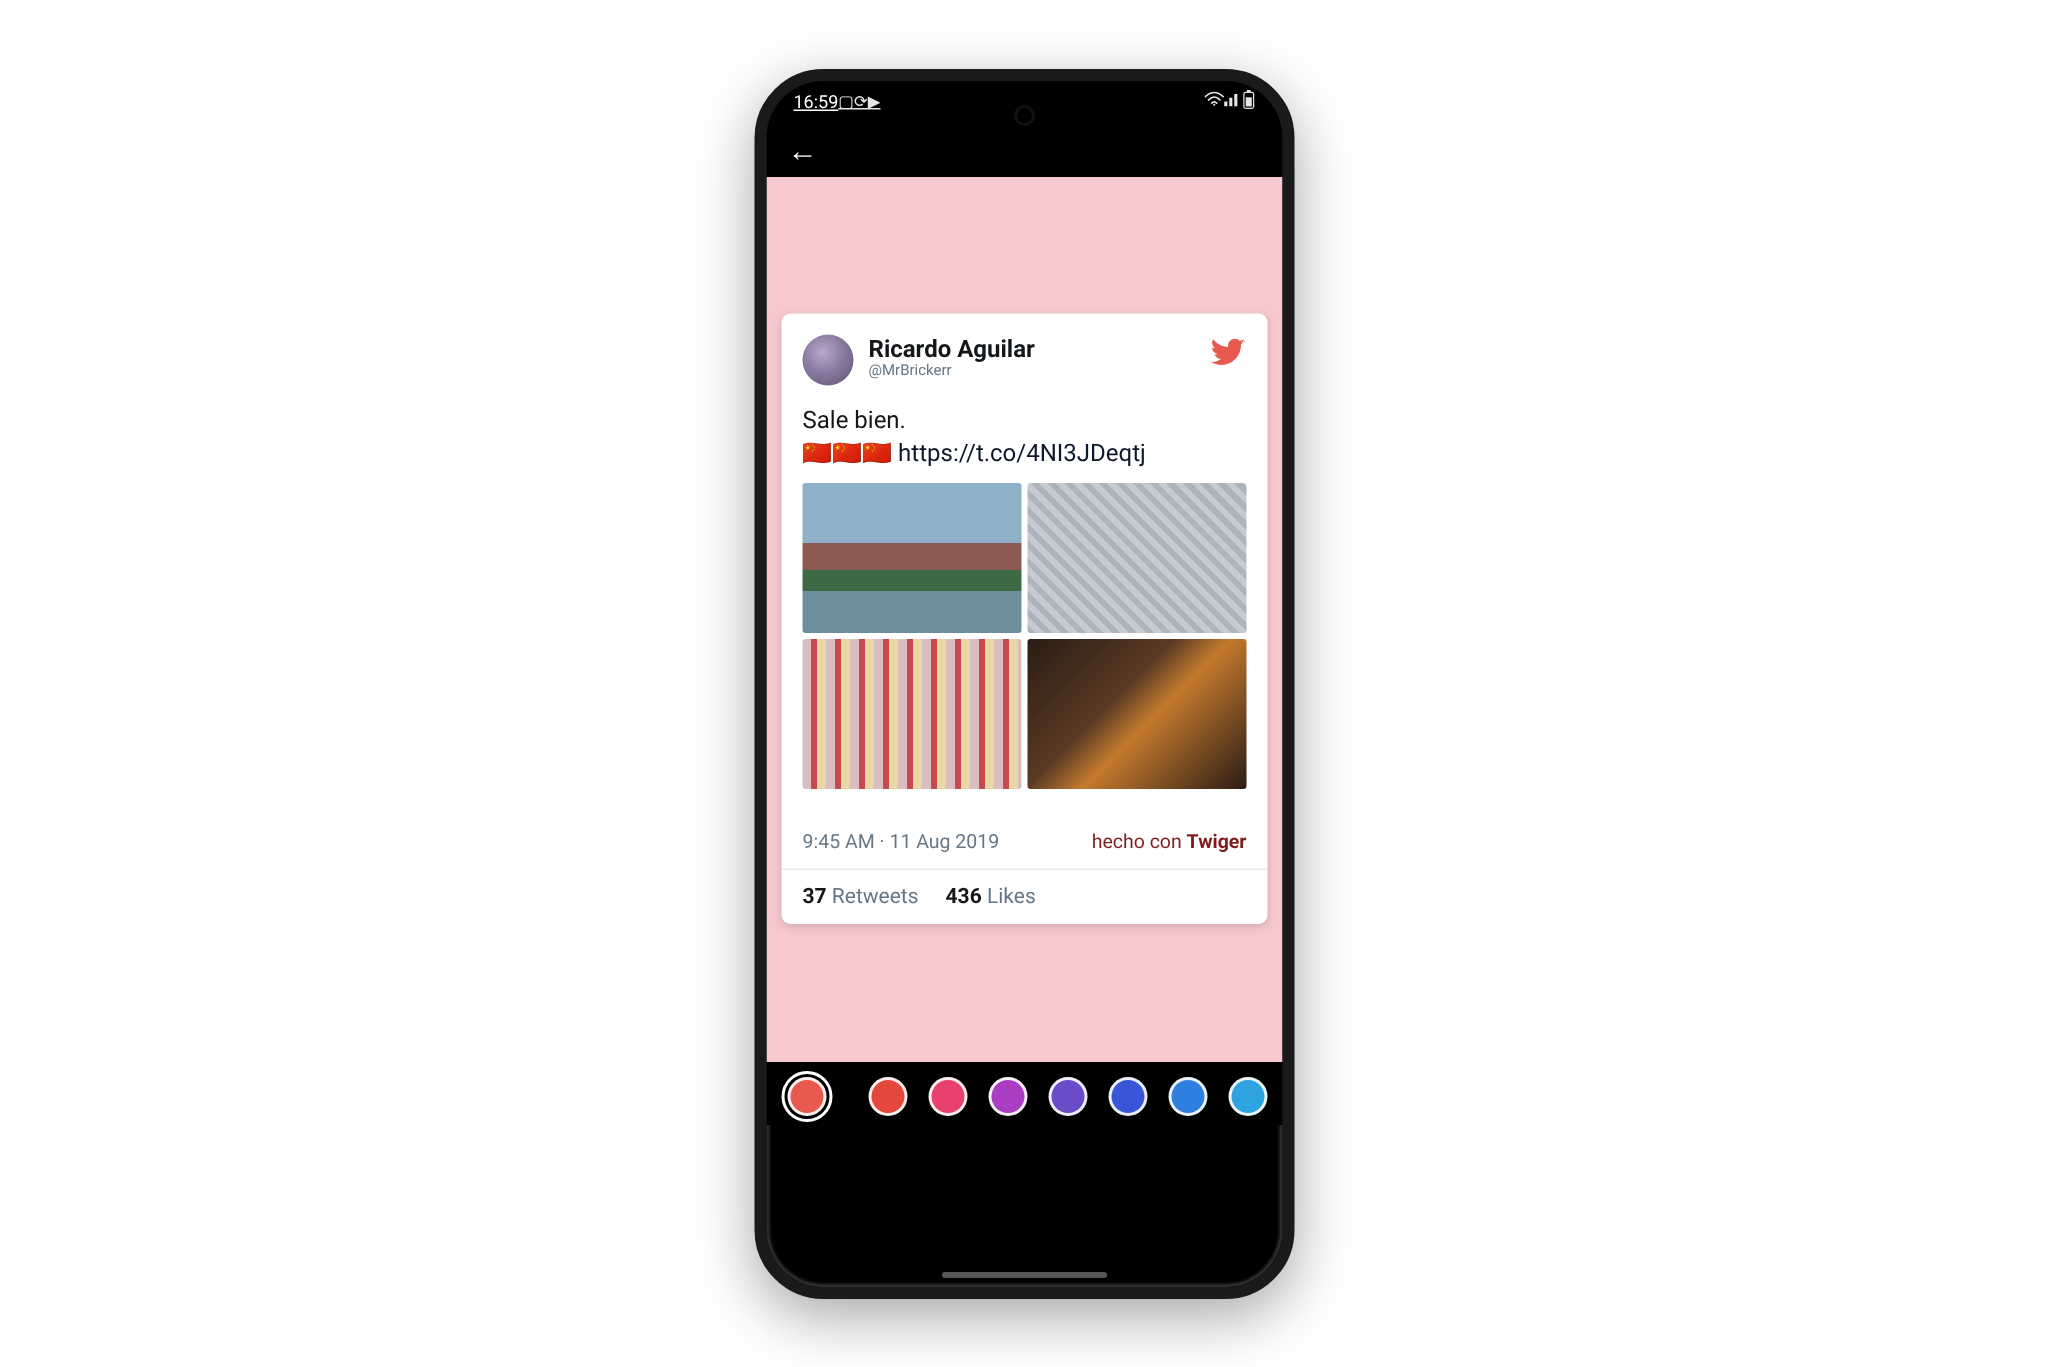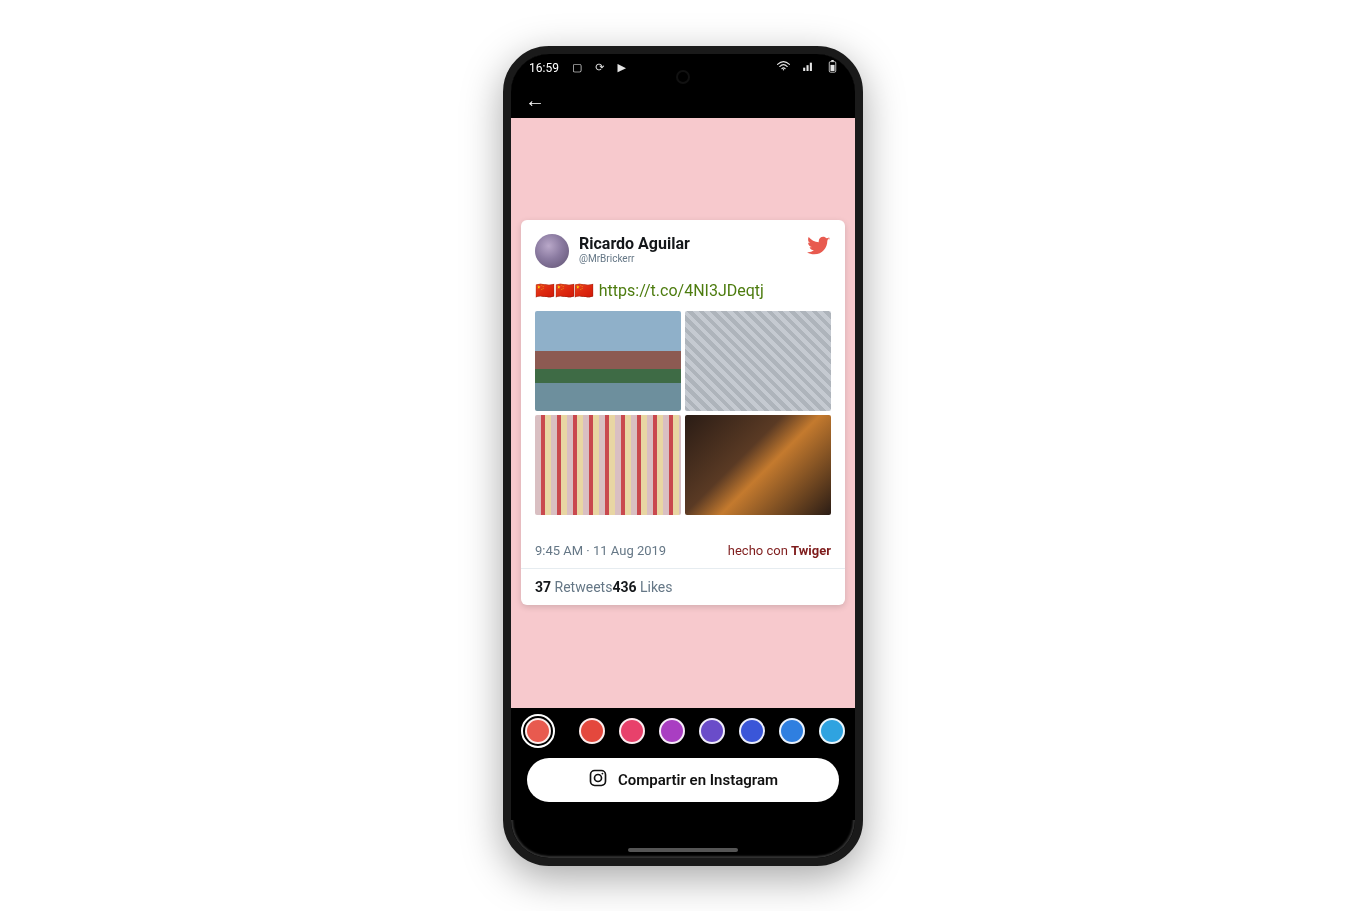--- a/index.html
+++ b/index.html
@@ -30,21 +30,21 @@
   .statusbar {
     height: 28px;
     display: flex;
     align-items: center;
     justify-content: space-between;
     padding: 0 18px;
     color: #fff;
     font-size: 12px;
     background: #000;
   }
-  .status-left, .status-right { display:flex; align-items:center; gap:13px; }
+  .status-left, .status-right { display:flex; align-items:center; gap:0;text-decoration:underline; }
   .status-left .ic, .status-right .ic{ font-size:11px; opacity:.9;}
   .camera-hole{
     position:absolute;
     top:18px; left:50%; transform:translateX(-50%);
     width:10px; height:10px; background:#000; border-radius:50%;
     box-shadow:0 0 0 2px #111;
   }
   .appbar {
     height: 36px;
     display:flex; align-items:center;
@@ -70,36 +70,36 @@
     width:34px; height:34px; border-radius:50%;
     background: radial-gradient(circle at 40% 35%, #b9a8c9 0%, #8a7aa0 45%, #5e5170 100%);
     flex-shrink:0;
   }
   .name{ font-weight:700; font-size:16px; color:#14171a; }
   .handle{ font-size:10px; color:#657786; }
   .bird{ position:absolute; right:0; top:0; }
   .bird svg{ width:24px; height:24px; fill:#e85a4f; }
   .tweet-body{ margin-top:12px; font-size:16px; line-height:1.35; color:#14171a; }
   .flags{ color:#d93025; }
-  .link{ color:#4d7c0f; text-decoration:none; }
+  .link{ color:#0f172a; text-decoration:none; }
   .media-grid{
     margin-top:10px;
     display:grid; grid-template-columns:1fr 1fr; gap:4px;
   }
   .media-cell{ height:100px; border-radius:2px; }
   .m1{ background: linear-gradient(to bottom,#8fb0c9 0%, #8fb0c9 40%, #8c5a52 40%, #8c5a52 58%, #3e6b45 58%, #3e6b45 72%, #6d8f9d 72%, #6d8f9d 100%); }
   .m2{ background: repeating-linear-gradient(45deg,#aeb4bb 0 4px,#c5cad1 4px 8px); }
   .m3{ background: repeating-linear-gradient(90deg,#d9bfc2 0 6px,#c9494e 6px 10px,#e8d6a3 10px 16px); }
   .m4{ background: linear-gradient(135deg,#2a1c15 0%, #5a3a24 40%, #c47a2e 55%, #2a1c15 100%); }
   .meta-row{ display:flex; justify-content:space-between; align-items:center; margin-top:28px; font-size:13px;}
   .timestamp{ color:#657786; }
   .credit{ color:#7f1d1d; }
   .credit b{ font-weight:700; }
   .divider{ border-top:1px solid #e6ecf0; margin:10px -14px 0 -14px; }
-  .stats{ padding-top:10px; font-size:14px; color:#657786; display:flex; }
+  .stats{ padding-top:10px; font-size:14px; color:#657786; display:flex; gap:18px;}
   .stats b{ color:#14171a; font-weight:700; }
   .palette-bar{
     background:#000;
     padding:10px 14px 6px 14px;
     display:flex; align-items:center; gap:14px;
     justify-content:flex-start;
   }
   .swatch{
     width:26px; height:26px; border-radius:50%;
     border:2px solid rgba(255,255,255,.9);
@@ -169,20 +169,21 @@
           <div class="handle">@MrBrickerr</div>
         </div>
         <span class="bird">
           <svg viewBox="0 0 24 24">
               <path d="M23 4.9c-.8.4-1.7.6-2.6.8.9-.6 1.6-1.5 2-2.5-.9.5-1.9.9-2.9 1.1-.8-.9-2-1.5-3.3-1.5-2.5 0-4.5 2-4.5 4.5 0 .4 0 .7.1 1C7.7 8.1 4.1 6.1 1.7 3.1c-.4.7-.6 1.5-.6 2.3 0 1.6.8 3 2 3.8-.7 0-1.4-.2-2-.6v.1c0 2.2 1.6 4 3.6 4.4-.4.1-.8.2-1.2.2-.3 0-.6 0-.9-.1.6 1.8 2.3 3.1 4.3 3.1-1.6 1.2-3.6 2-5.7 2-.4 0-.7 0-1.1-.1 2 1.3 4.5 2.1 7.1 2.1 8.5 0 13.1-7 13.1-13.1v-.6c.9-.6 1.7-1.5 2.3-2.4z"></path>
             </svg>
         </span>
       </div>
 
       <div class="tweet-body">
+        <div>Sale bien.</div>
         <div>
           <span class="flags">🇨🇳🇨🇳🇨🇳</span>
           <span> </span>
           <a class="link" href="#">https://t.co/4NI3JDeqtj</a>
         </div>
       </div>
 
       <div class="media-grid">
         <div class="media-cell m1"></div>
         <div class="media-cell m2"></div>
@@ -220,27 +221,15 @@
       <div class="pal-sep"></div>
       <div class="swatch" style="background: rgb(228, 72, 61);"></div>
       <div class="swatch" style="background: rgb(232, 65, 107);"></div>
       <div class="swatch" style="background: rgb(169, 62, 194);"></div>
       <div class="swatch" style="background: rgb(106, 76, 201);"></div>
       <div class="swatch" style="background: rgb(58, 86, 216);"></div>
       <div class="swatch" style="background: rgb(47, 127, 224);"></div>
       <div class="swatch" style="background: rgb(47, 163, 224);"></div>
     </div>
 
-  <div class="share-area">
-    <div class="share-btn">
-      <span class="ig-icon">
-        <svg viewBox="0 0 24 24">
-            <rect x="3" y="3" width="18" height="18" rx="5"></rect>
-            <circle cx="12" cy="12" r="4.2"></circle>
-            <circle cx="17.3" cy="6.7" r="1.1" fill="#111" stroke="none"></circle>
-          </svg>
-      </span>
-      <span>Compartir en Instagram</span>
-    </div>
-  </div>
 
   <div class="home-indicator"></div>
 </div>
 
 </body></html>

